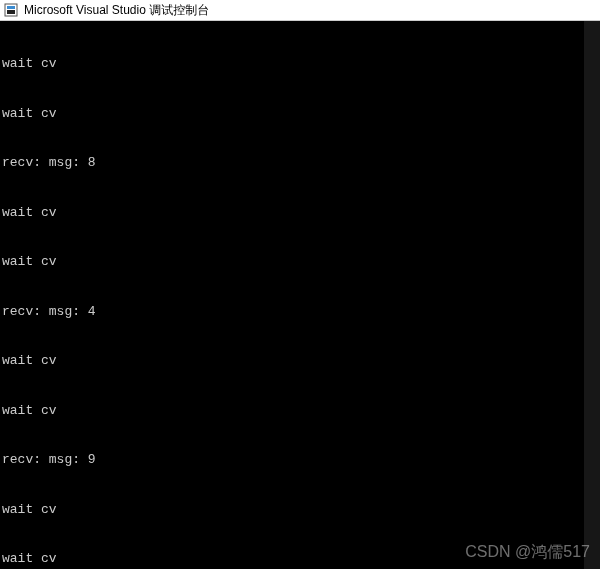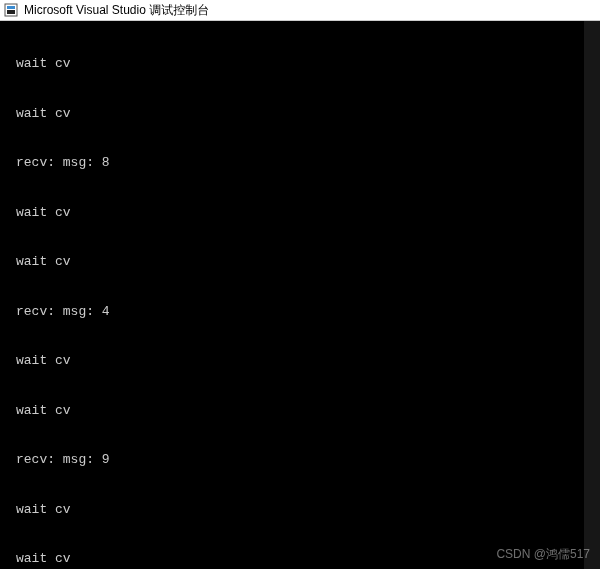--- a/index.html
+++ b/index.html
@@ -41,28 +41,27 @@
       background: #000;
       color: #ccc;
       font-size: 13px;
       line-height: 16.5px;
       padding: 2px 0 0 2px;
       font-family: "NSimSun", "SimSun", "Courier New", monospace;
       white-space: pre;
     }
     .console-line {
       display: block;
-      margin-left: 14px;
     }
     .watermark {
       position: absolute;
       right: 10px;
       bottom: 6px;
       font-family: "Microsoft YaHei", sans-serif;
-      font-size: 12px;
+      font-size: 16px;
       color: rgba(200,200,200,0.55);
       pointer-events: none;
     }
     .scrollbar {
       position: absolute;
       right: 0;
       top: 21px;
       bottom: 0;
       width: 16px;
       background: #171717;

